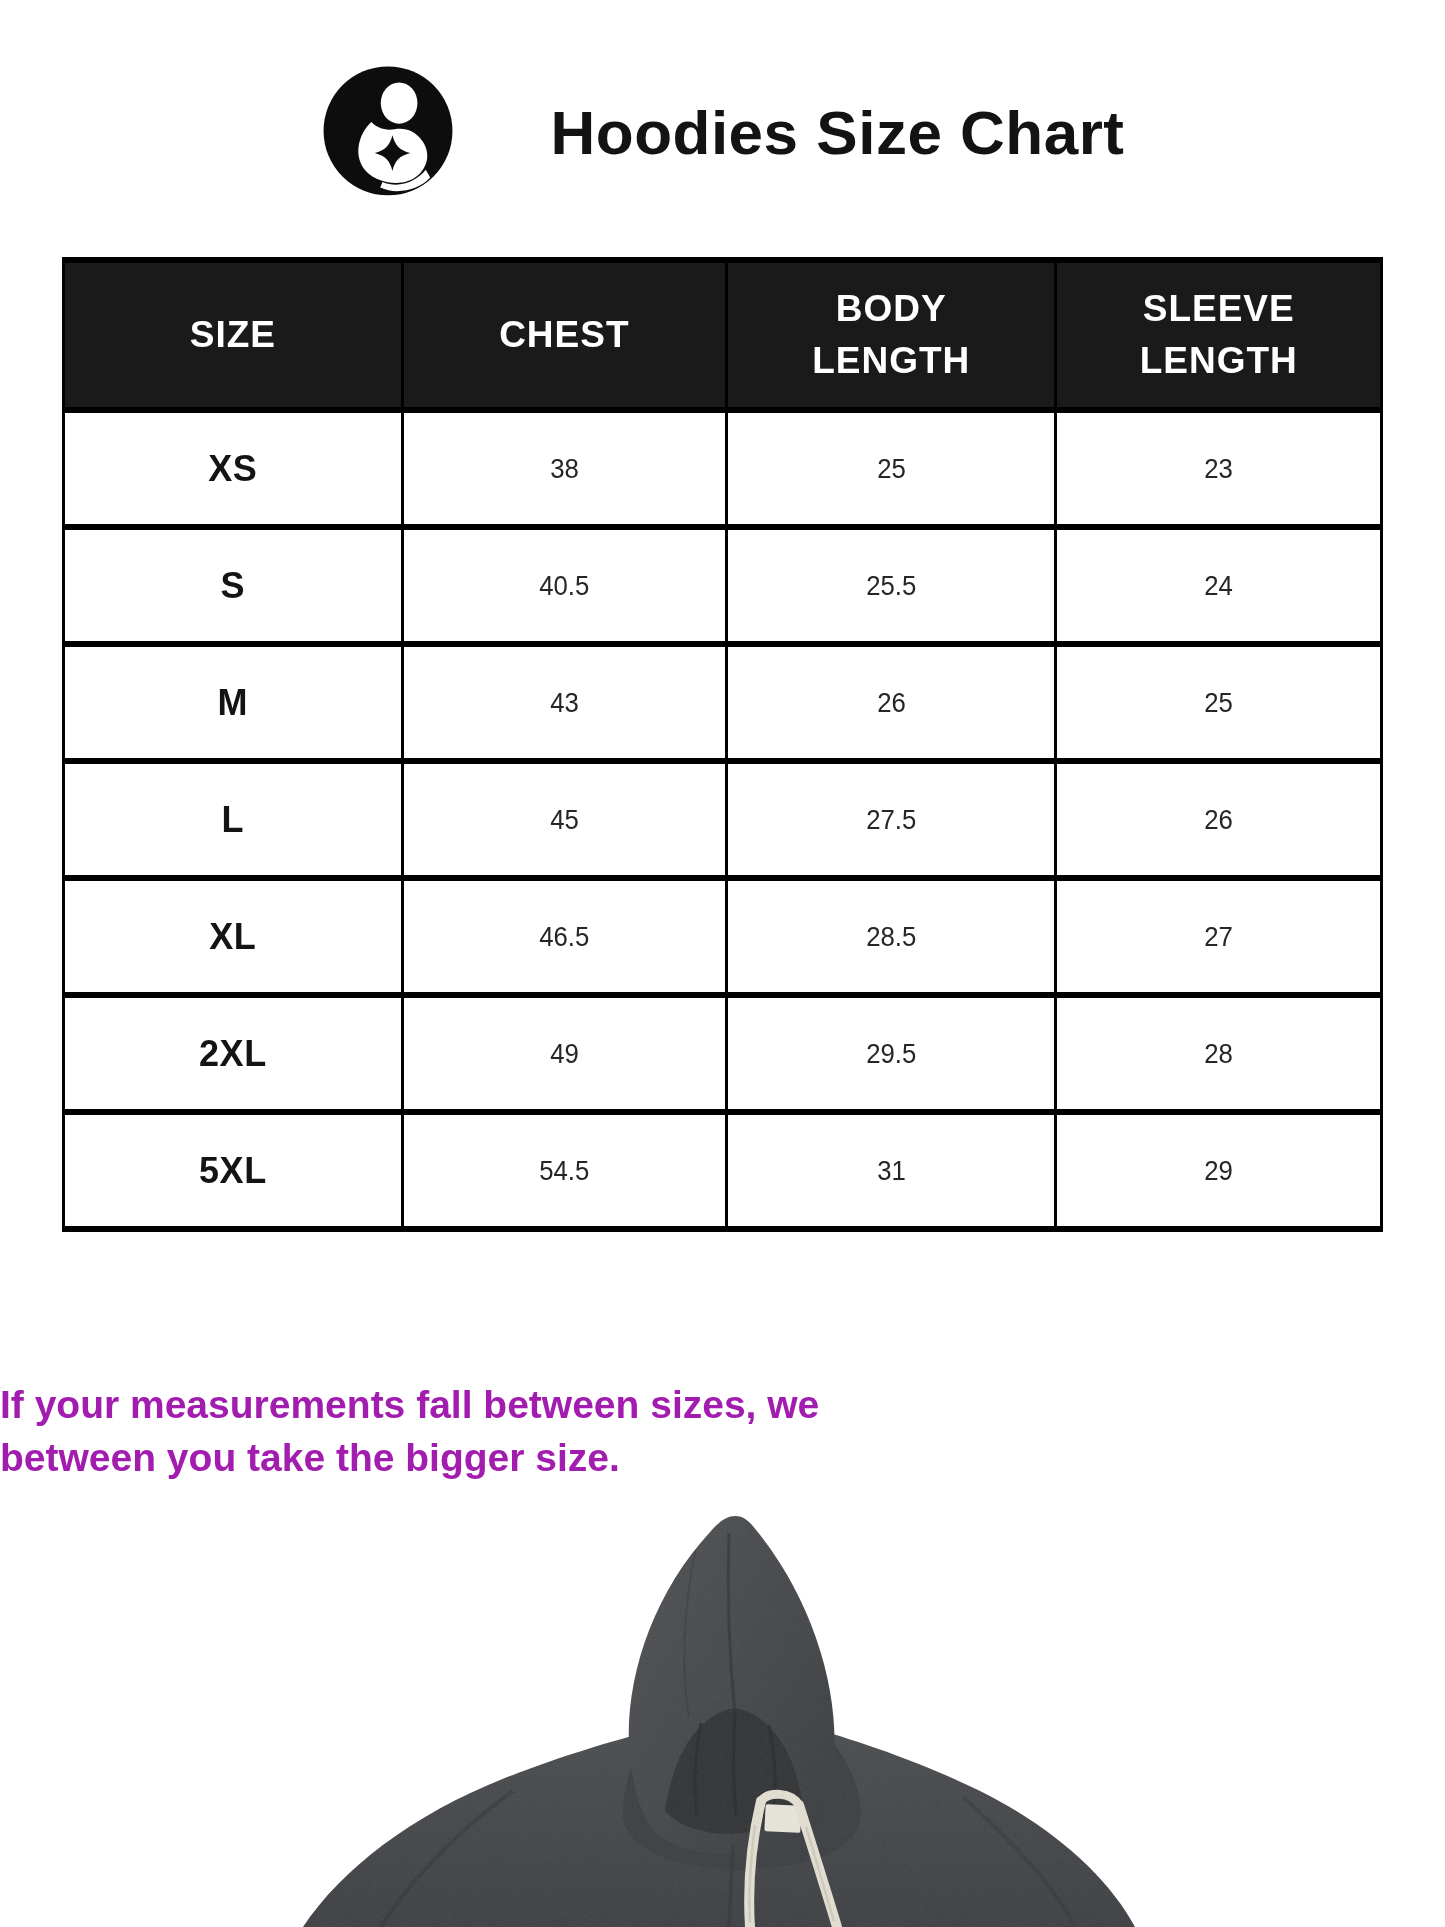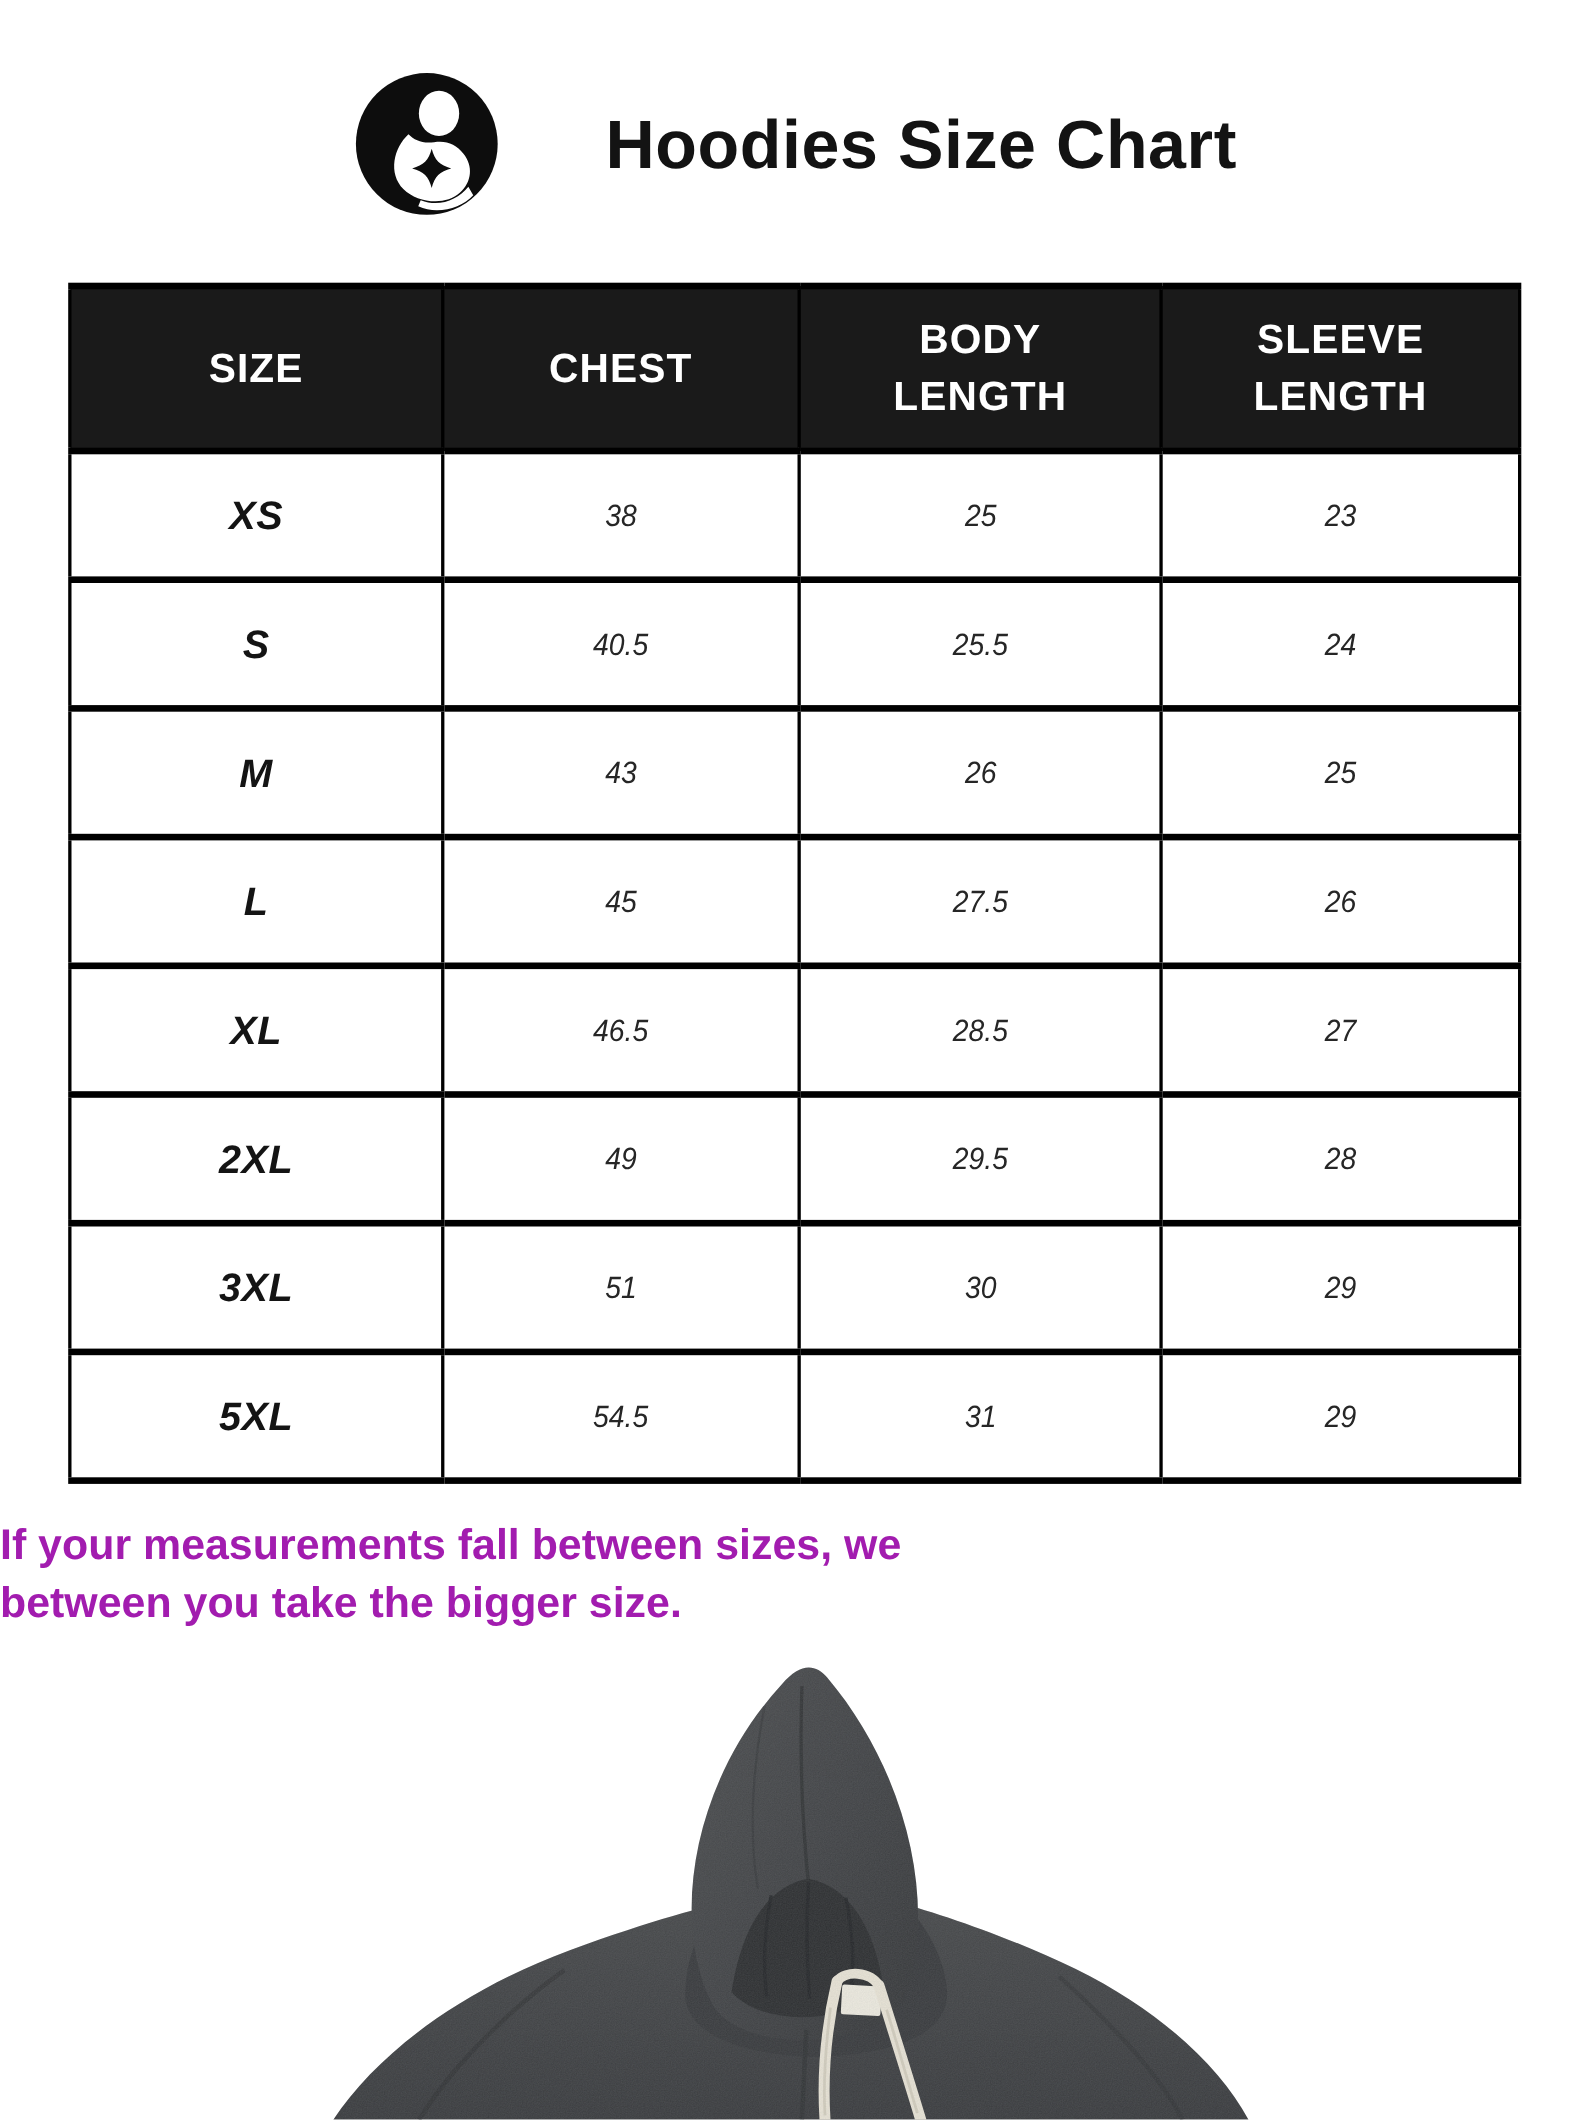--- a/index.html
+++ b/index.html
@@ -35,21 +35,21 @@
     border-left:3px solid #000; border-right:3px solid #000;
     border-top:6px solid #000; border-bottom:6px solid #000;
     text-align:center; vertical-align:middle; padding:0;
   }
   table.size-table th {
     background:#1a1a1a; color:#ffffff;
     height:150px; font-size:37px; font-weight:700;
     letter-spacing:1px; line-height:1.4;
     white-space:pre-line;
   }
-  table.size-table td { height:117px; background:#ffffff;font-style:italic; }
+  table.size-table td { height:117px; background:#ffffff; }
   td.cell-size  { font-size:36px; font-weight:700; color:#141414; letter-spacing:0.5px; }
   td.cell-num   { font-size:28px; font-weight:400; color:#262626; }
   td.cell-num span { display:inline-block; transform:scaleX(0.92); }
 
   
   .fit-note {
     position:absolute; top:1378px; left:0; right:0;
     font-weight:700; color:#a21caf;
     font-size:39px; line-height:1.36;
   }
@@ -135,26 +135,20 @@
         <td class="cell-size">XL</td>
         <td class="cell-num"><span>46.5</span></td>
         <td class="cell-num"><span>28.5</span></td>
         <td class="cell-num"><span>27</span></td>
       </tr>
       <tr>
         <td class="cell-size">2XL</td>
         <td class="cell-num"><span>49</span></td>
         <td class="cell-num"><span>29.5</span></td>
         <td class="cell-num"><span>28</span></td>
-      </tr>
-      <tr>
-        <td class="cell-size">3XL</td>
-        <td class="cell-num"><span>51</span></td>
-        <td class="cell-num"><span>30</span></td>
-        <td class="cell-num"><span>29</span></td>
       </tr>
       <tr>
         <td class="cell-size">5XL</td>
         <td class="cell-num"><span>54.5</span></td>
         <td class="cell-num"><span>31</span></td>
         <td class="cell-num"><span>29</span></td>
       </tr>
     </tbody>
   </table>
 </div>

